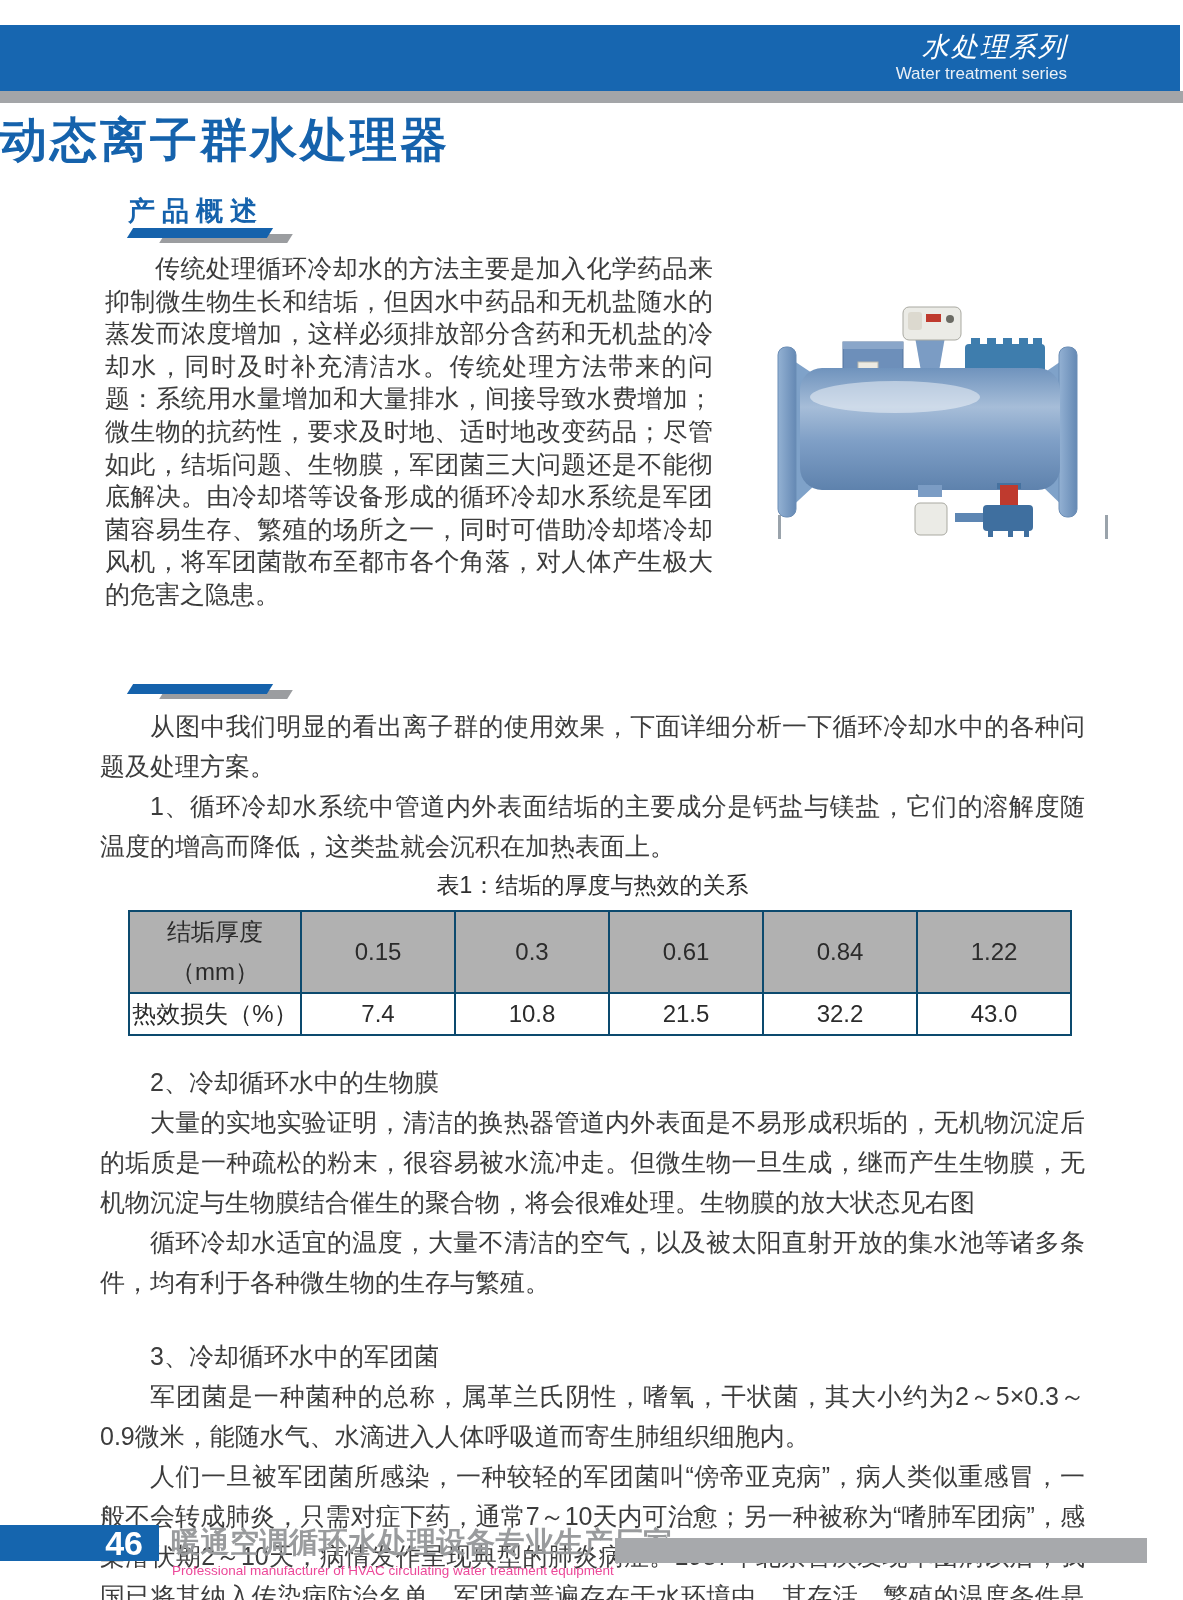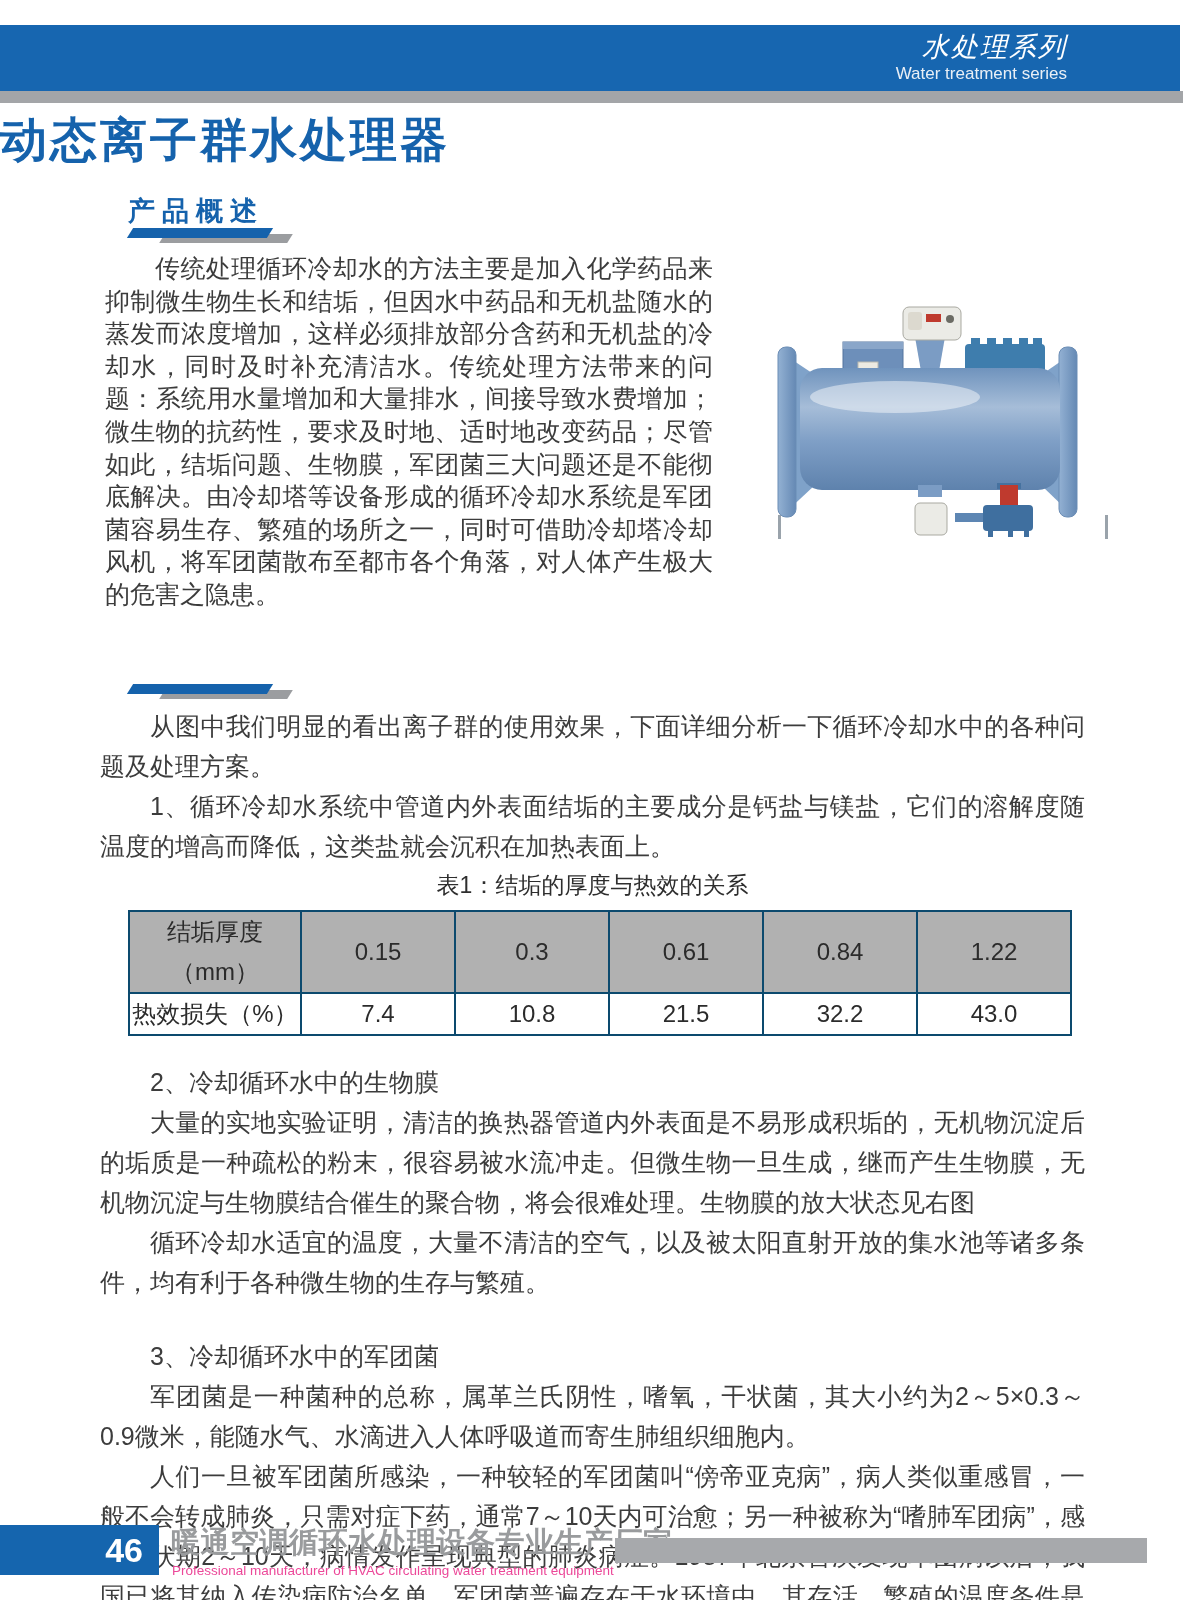--- a/index.html
+++ b/index.html
@@ -31,21 +31,21 @@
   .desc-block p{margin:0;text-indent:2em;}
   .mt1{margin-top:26px !important;}
   .mt2{margin-top:34px !important;}
   .table-title{margin-top:2px;text-align:center;font-size:23px;line-height:34px;color:#2e2e2e;text-indent:0;}
   table.data-table{border-collapse:collapse;margin:8px 0 0 28px;width:944px;table-layout:fixed;}
   table.data-table td{border:2px solid #0c4a6e;text-align:center;font-size:24px;color:#2b2b2b;padding:0;}
   table.data-table .head-row td{background:#b1b1b1;height:36px;}
   table.data-table .data-row td{background:#ffffff;height:33px;}
   table.data-table col.c-label{width:172px;}
   
-  .page-num-box{position:absolute;left:0;top:1525px;width:159px;height:50px;background:#1565ae;
+  .page-num-box{position:absolute;left:0;top:1525px;width:159px;height:36px;background:#1565ae;
     display:flex;align-items:center;justify-content:flex-end;padding-right:0;box-sizing:border-box;}
   .page-num{color:#ffffff;font-size:34px;font-weight:bold;margin-right:16px;}
   .footer-zh{position:absolute;left:171px;top:1524px;font-size:29px;font-weight:bold;color:#999b9d;letter-spacing:0.5px;line-height:36px;}
   .footer-en{position:absolute;left:172px;top:1562px;font-size:13.5px;color:#ec4899;line-height:17px;}
   .footer-bar{position:absolute;left:615px;top:1538px;width:532px;height:25px;background:#a7a9ac;}
 </style>
 </head>
 <body>
 
 <div class="page">

